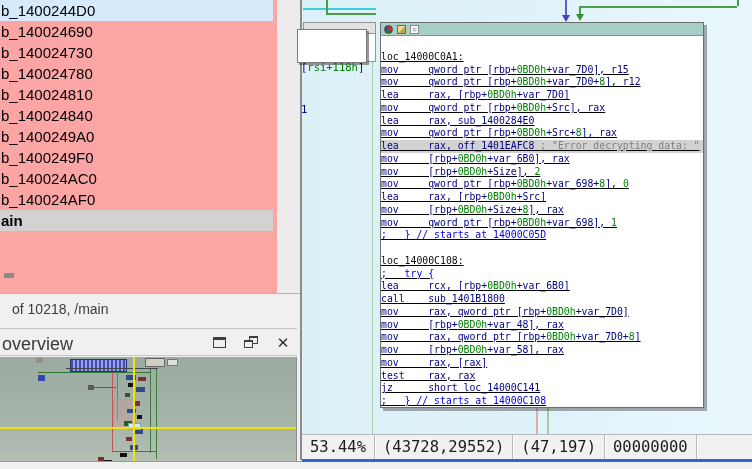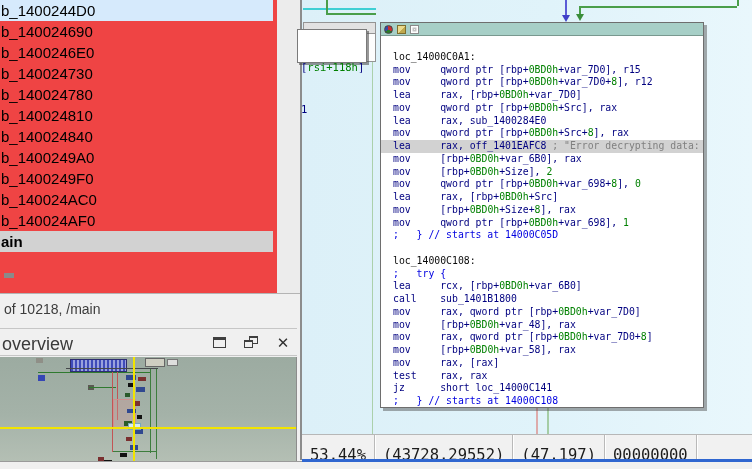--- a/index.html
+++ b/index.html
@@ -1,31 +1,31 @@
 <!DOCTYPE html>
 <html><head>
 <meta charset="utf-8">
 <style>
   * { margin:0; padding:0; box-sizing:border-box; }
   html,body { width:752px; height:469px; overflow:hidden; }
   body { font-family:"Liberation Sans", sans-serif; background:#f0f0f0; position:relative; }
   #root { position:absolute; left:0; top:0; width:752px; height:469px; overflow:hidden; }
 
   
-  #func-panel { position:absolute; left:0; top:0; width:277px; height:293px; background:#ef4444; overflow:hidden; }
+  #func-panel { position:absolute; left:0; top:0; width:277px; height:293px; background:#fca5a5; overflow:hidden; }
   .func-row { height:21px; line-height:21px; font-size:15px; color:#000; white-space:nowrap; padding-left:1px; width:273px; }
   .func-row.selected { background:#d6eafc; }
   .func-row.current  { background:#d2d2d2; font-weight:bold; }
   #list-partial { position:absolute; left:4px; top:273px; width:10px; height:5px; background:#8a8a8a; }
   #gutter { position:absolute; left:277px; top:0; width:23px; height:293px; background:#ececec; }
   #func-panel-border { position:absolute; left:0; top:293px; width:300px; height:1px; background:#b4b4b4; }
   #canvas-border { position:absolute; left:300px; top:0; width:2px; height:460px; background:#8c8c8c; }
 
   
-  #func-status { position:absolute; left:4px; top:301px; font-size:14px; color:#3c3c3c; white-space:nowrap; }
+  #func-status { position:absolute; left:12px; top:301px; font-size:14px; color:#3c3c3c; white-space:nowrap; }
 
   
   #ov-titlebar { position:absolute; left:0; top:328px; width:297px; height:28px; background:#f0f0f0; border-top:1px solid #c6c6c6; border-bottom:1px solid #c6c6c6; }
   #ov-title { position:absolute; left:2px; top:5px; font-size:18px; color:#3a3a3a; }
   .ov-btn { position:absolute; top:4px; width:22px; height:20px; text-align:center; cursor:default; }
   #ov-max { left:208px; } #ov-float { left:240px; } #ov-close { left:272px; }
   .icon-max { display:inline-block; width:13px; height:11px; border:1px solid #3f3f3f; border-top:3px solid #3f3f3f; margin-top:4px; }
   .icon-float { position:relative; display:inline-block; width:14px; height:12px; margin-top:3px; }
   .icon-float .r1 { position:absolute; right:0; top:0; width:9px; height:8px; border:1px solid #3f3f3f; border-top:2px solid #3f3f3f; }
   .icon-float .r2 { position:absolute; left:0; bottom:0; width:9px; height:8px; border:1px solid #3f3f3f; border-top:2px solid #3f3f3f; background:#f0f0f0; }
@@ -48,39 +48,38 @@
   #tooltip { position:absolute; left:297px; top:29px; width:70px; height:34px; background:#ffffff; border:1px solid #7a7a7a; box-shadow:2px 2px 0 rgba(70,70,70,0.55); font-family:"DejaVu Sans Mono", monospace; font-size:10.5px; line-height:14px; padding:2px 0 8px 3px; white-space:pre; z-index:30; }
 
   
   #code-block { position:absolute; left:78px; top:22px; width:324px; height:386px; border:1px solid #6e6e6e; background:#ffffff; box-shadow:3px 3px 0 rgba(70,70,70,0.45); z-index:20; }
   #cb-titlebar { height:13px; background:#a7cfc7; border-bottom:1px solid #79988f; display:flex; align-items:center; padding-left:3px; gap:4px; }
   .cb-icon { width:9px; height:9px; display:inline-block; }
   #cb-icon-pie { border-radius:50%; background:conic-gradient(#c93030 0 120deg,#2a7a2a 0 240deg,#3848a8 0); border:1px solid #444; }
   #cb-icon-edit { background:linear-gradient(135deg,#ead98c 0 55%,#bfa94e 55%); border:1px solid #7d6e2e; }
   #cb-icon-frame { background:#f4f4f4; border:1px solid #8a8a8a; box-shadow:inset 0 0 0 1.5px #fff, inset 0 0 0 3px #c2c2c2; }
   #cb-body { padding-top:2px; font-family:"DejaVu Sans Mono", monospace; font-size:9.8px; line-height:12.75px; white-space:pre; overflow:hidden; }
-  .asm-line { height:12.75px; padding-left:12px; }
+  .asm-line { height:12.75px; padding-left:0;text-decoration:underline; }
   .asm-line.hl { background:#d2d2d2; }
   .m { color:#000080; } .n { color:#008000; } .g { color:#808080; } .b { color:#0000e0; } .k { color:#0a0a0a; }
 
   
   #statusbar { position:absolute; left:302px; top:434px; width:450px; height:25px; background:#f1f1f1; border-top:1px solid #b7b7b7; display:flex; overflow:hidden; font-family:"DejaVu Sans Mono", monospace; font-size:15.5px; color:#1c1c1c; line-height:24px; white-space:nowrap; }
-  .sb-field { padding:8px 8px; border-right:1px solid #b9b9b9; box-shadow:1px 0 0 #ffffff; flex:0 0 auto; }
+  .sb-field { padding:0 8px; border-right:1px solid #b9b9b9; box-shadow:1px 0 0 #ffffff; flex:0 0 auto; }
   #statusbar-blue { position:absolute; left:302px; top:459px; width:450px; height:3px; background:#2f66d0; }
   #bottom-strip { position:absolute; left:0; top:462px; width:752px; height:7px; background:#f0f0f0; }
 </style>
 </head>
 <body>
 
 <div id="root">
 
   <div id="func-panel">
       <div class="func-row selected">b_1400244D0</div>
       <div class="func-row">b_140024690</div>
-      <div class="func-row">b_1400246E0</div>
       <div class="func-row">b_140024730</div>
       <div class="func-row">b_140024780</div>
       <div class="func-row">b_140024810</div>
       <div class="func-row">b_140024840</div>
       <div class="func-row">b_1400249A0</div>
       <div class="func-row">b_1400249F0</div>
       <div class="func-row">b_140024AC0</div>
       <div class="func-row">b_140024AF0</div>
       <div class="func-row current">ain</div>
     </div>

